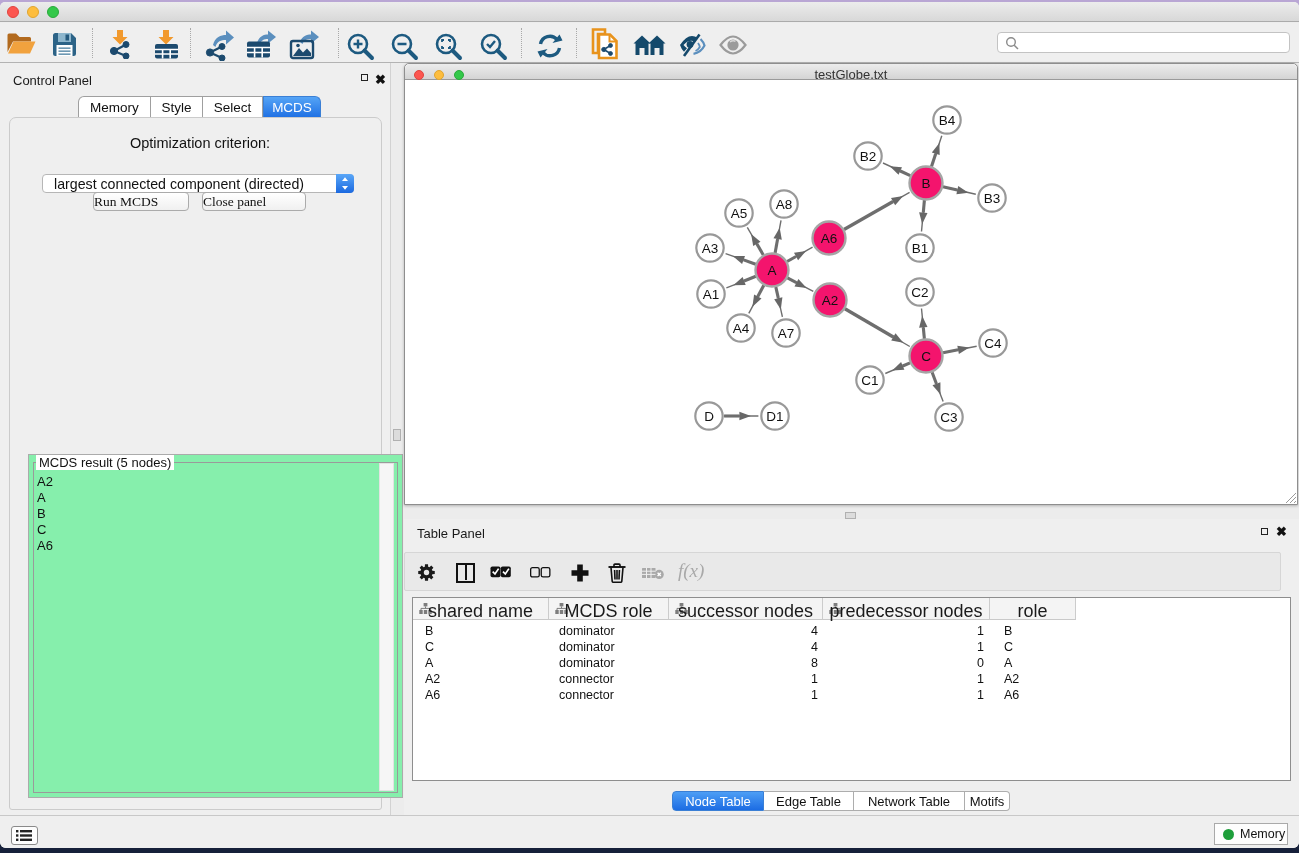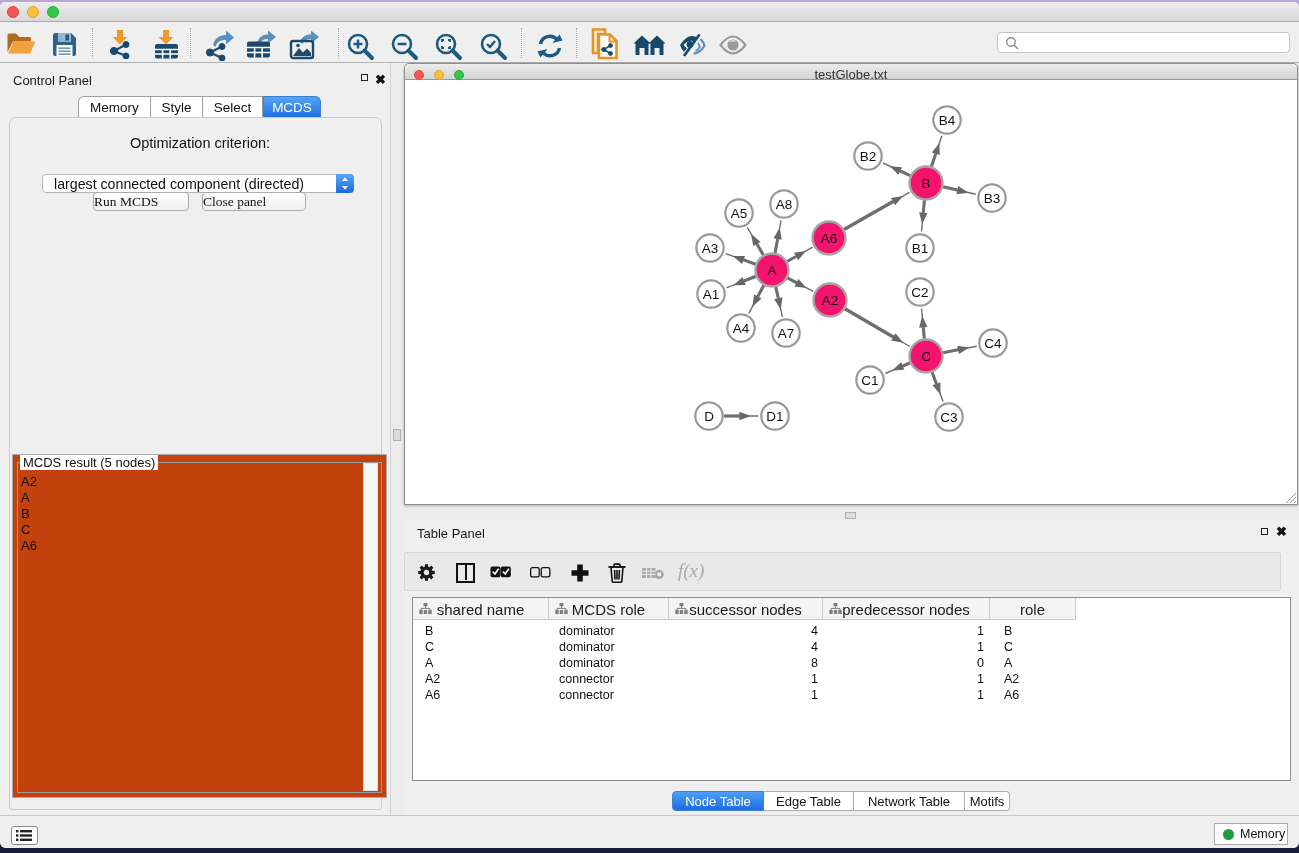--- a/index.html
+++ b/index.html
@@ -20,36 +20,36 @@
 
 #content{position:absolute;left:0;top:61px;width:1299px;height:752px;background:#ececec;}
 
 #cp-title{position:absolute;left:13px;top:10px;font-size:13px;color:#1a1a1a;}
 .dockbox{position:absolute;width:7px;height:7px;border:1.5px solid #222;}
 .dockx{position:absolute;font-size:13px;font-weight:bold;color:#111;}
 .tab{position:absolute;top:33px;height:21px;background:#fff;border:1px solid #9f9f9f;border-bottom:none;font-size:13.5px;color:#111;text-align:center;line-height:21px;}
 #cp-inner{position:absolute;left:9px;top:54px;width:373px;height:693px;background:#efefef;border:1px solid #cbcbcb;border-radius:7px 7px 3px 3px;}
 .btn{position:absolute;background:linear-gradient(#ffffff,#f0f0f0);border:1px solid #ababab;border-radius:4px;font-size:13px;color:#111;text-align:left;font-family:Liberation Serif, serif;}
 
-#mcds-box{position:absolute;left:12px;top:391px;width:375px;height:344px;background:#c2410c;border:1px solid #ababab;}
+#mcds-box{position:absolute;left:28px;top:391px;width:375px;height:344px;background:#86efac;border:1px solid #ababab;}
 #mcds-group{position:absolute;left:4px;top:7px;width:365px;height:331px;border:1px solid #9a9a9a;}
 #mcds-title{position:absolute;left:7px;top:0px;background:#fff;font-size:13px;color:#111;padding:0 3px;}
 #mcds-scroll{position:absolute;left:350px;top:8px;width:15px;height:328px;background:#f6f6f6;border:1px solid #e3e3e3;}
 .mcds-item{font-size:13px;color:#111;line-height:16px;}
 
 #netwin{position:absolute;left:404px;top:0px;width:894px;height:442px;background:#fff;border:1px solid #8e8e8e;border-radius:5px 5px 0 0;box-shadow:0 1px 3px rgba(0,0,0,0.25);}
 #net-titlebar{position:absolute;left:0;top:0;width:892px;height:16px;background:linear-gradient(#ececec,#d4d4d4);border-bottom:1px solid #9a9a9a;border-radius:5px 5px 0 0;}
 #net-title{position:absolute;left:0;top:3px;width:892px;text-align:center;font-size:13px;color:#333;}
 #net-canvas{position:absolute;left:0;top:22px;width:892px;height:418px;background:#fff;}
 
 #tablepanel{position:absolute;left:404px;top:456px;width:895px;height:296px;background:#efefef;}
 #tp-toolbar{position:absolute;left:0;top:33px;width:877px;height:39px;background:#e9e9e9;border:1px solid #d6d6d6;border-radius:2px;}
 #tp-table{position:absolute;left:8px;top:78px;width:879px;height:184px;background:#fff;border:1px solid #8e8e8e;}
 .th-cell{position:absolute;top:0;height:22px;background:#f4f4f4;border-right:1px solid #cccccc;border-bottom:1px solid #c9c9c9;}
-.th-label{position:absolute;top:3px;width:100%;text-align:center;font-size:15px;color:#1a1a1a;}
+.th-label{position:absolute;top:3px;width:100%;text-align:center;font-size:18px;color:#1a1a1a;}
 .td{position:absolute;font-size:12.5px;color:#111;height:16px;line-height:16px;}
 .bottab{position:absolute;top:272px;height:20px;background:#fff;border:1px solid #adadad;font-size:13px;color:#111;text-align:center;line-height:20px;}
 
 #statusbar{position:absolute;left:0;top:813px;width:1299px;height:33px;background:#efefef;border-top:1px solid #c8c8c8;}
 #memsbtn{position:absolute;right:11px;top:7px;width:74px;height:22px;background:#fdfdfd;border:1px solid #a9a9a9;font-size:12.5px;color:#111;}
 #listbtn{position:absolute;left:11px;top:10px;width:27px;height:19px;background:#fdfdfd;border:1px solid #8a8a8a;border-radius:3px;}
 .deskstrip{position:absolute;left:0;top:0;width:1299px;height:9px;background:#b9a6d4;}
 </style></head><body>
 <div class="deskstrip"></div>
 <div id="app">

